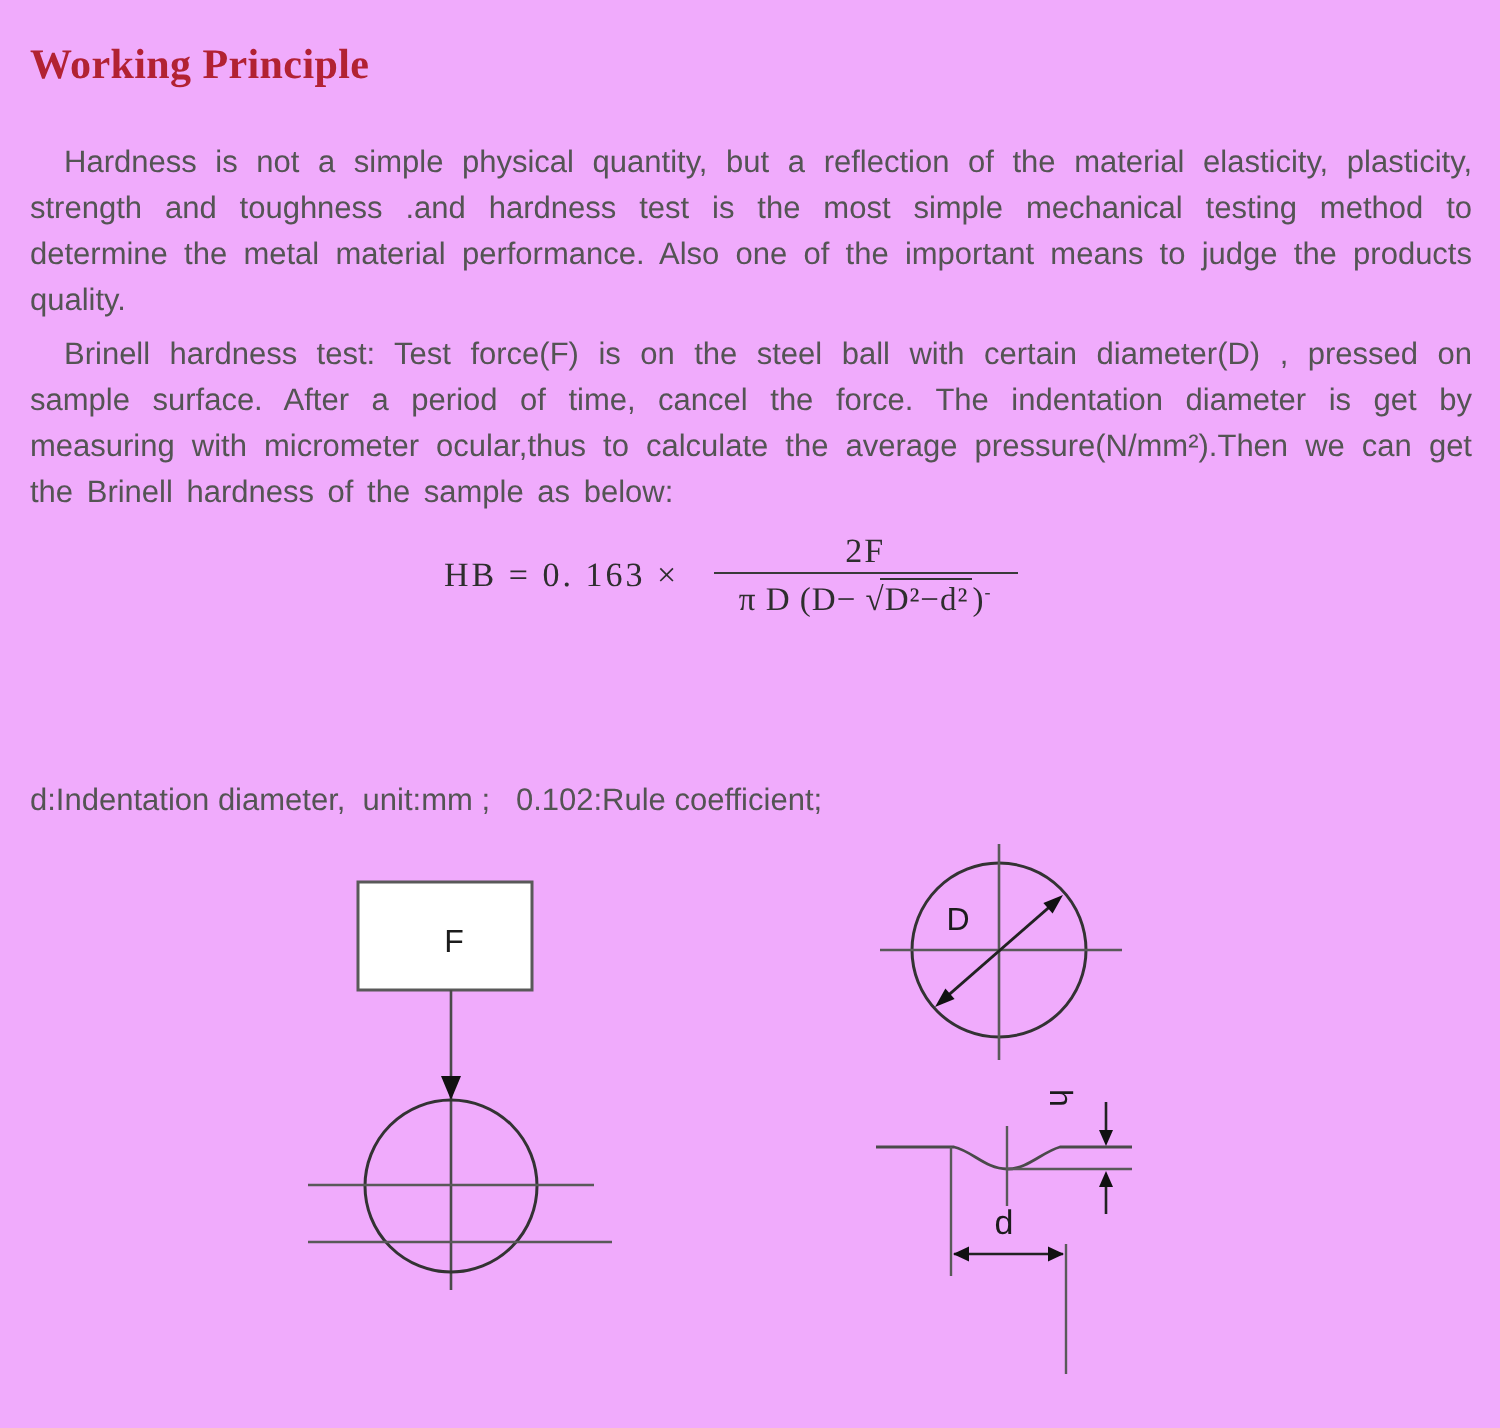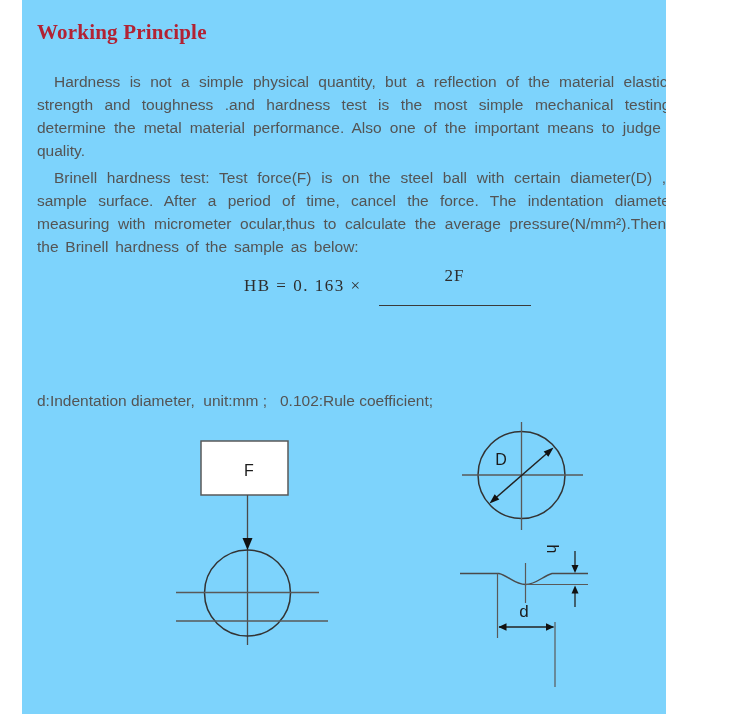--- a/index.html
+++ b/index.html
@@ -1,33 +1,33 @@
 <!DOCTYPE html>
 <html><head>
 <meta charset="utf-8">
 <style>
   html,body{margin:0;padding:0;background:#ffffff;}
-  #page{position:relative;width:644px;height:714px;background:#7dd3fc;overflow:hidden;
-        font-family:"Liberation Sans","DejaVu Sans",sans-serif;color:#545454;margin-left:22px;}
+  #page{position:relative;width:750px;height:714px;background:#f0abfc;overflow:hidden;
+        font-family:"Liberation Sans","DejaVu Sans",sans-serif;color:#545454;}
 
   .title{position:absolute;left:15px;top:6px;
          font-family:"Liberation Serif","DejaVu Serif",serif;
          font-weight:bold;font-size:21px;color:#b22233;letter-spacing:.2px;}
 
   .para{position:absolute;left:15px;width:721px;
         font-size:15.5px;line-height:23px;color:#545454;
         text-align:justify;word-spacing:2.5px;text-indent:17px;}
   .para.p1{top:54px;}
   .para.p2{top:150px;}
 
   .formula{position:absolute;left:222px;top:266px;display:flex;align-items:center;gap:17px;
            font-family:"Liberation Serif","DejaVu Serif",serif;color:#2e2e2e;}
   .formula .lhs{font-size:17px;letter-spacing:1.5px;white-space:pre;}
   .frac{display:inline-flex;flex-direction:column;align-items:center;width:152px;}
-  .frac .num{width:100%;text-align:center;font-size:17px;padding-bottom:19px;
+  .frac .num{width:100%;text-align:center;font-size:17px;padding-bottom:0;
              border-bottom:1.5px solid #3a3a3a;letter-spacing:1px;}
   .frac .den{margin-top:3px;font-size:16.5px;white-space:pre;letter-spacing:.5px;}
   .den .overline{border-top:1.2px solid #333;padding:0 2px;margin-left:-2px;}
   .den sup{font-size:9px;vertical-align:6px;}
 
   .tips{position:absolute;left:15px;top:341px;width:721px;
         font-size:15.5px;line-height:24px;color:#545454;white-space:pre-wrap;}
 
   svg.diagrams{position:absolute;left:0;top:0;width:750px;height:714px;}
   svg text{font-family:"Liberation Sans","DejaVu Sans",sans-serif;fill:#1c1c1c;}
@@ -39,20 +39,21 @@
 
   <h1 class="title">Working Principle</h1>
 
   <p class="para p1">Hardness is not a simple physical quantity, but a reflection of the material elasticity, plasticity, strength and toughness .and hardness test is the most simple mechanical testing method to determine the metal material performance. Also one of the important means to judge the products quality.</p>
   <p class="para p2">Brinell hardness test: Test force(F) is on the steel ball with certain diameter(D) , pressed on sample surface. After a period of time, cancel the force. The indentation diameter is get by measuring with  micrometer ocular,thus to calculate the average pressure(N/mm²).Then we can get the Brinell hardness of the sample as below:</p>
 
   <div class="formula">
     <span class="lhs">HB = 0. 163 ×</span>
     <span class="frac">
       <span class="num">2F</span>
+      <span class="den"><span>π D (D− </span><span>√</span><span class="overline">D²−d²</span><span>)</span><sup>-</sup></span>
     </span>
   </div>
 
   <div class="tips">
     <div>d:Indentation diameter,  unit:mm ;   0.102:Rule coefficient;</div>
   </div>
 
   <svg class="diagrams" viewBox="0 0 750 714" xmlns="http://www.w3.org/2000/svg">
 
     <g>

